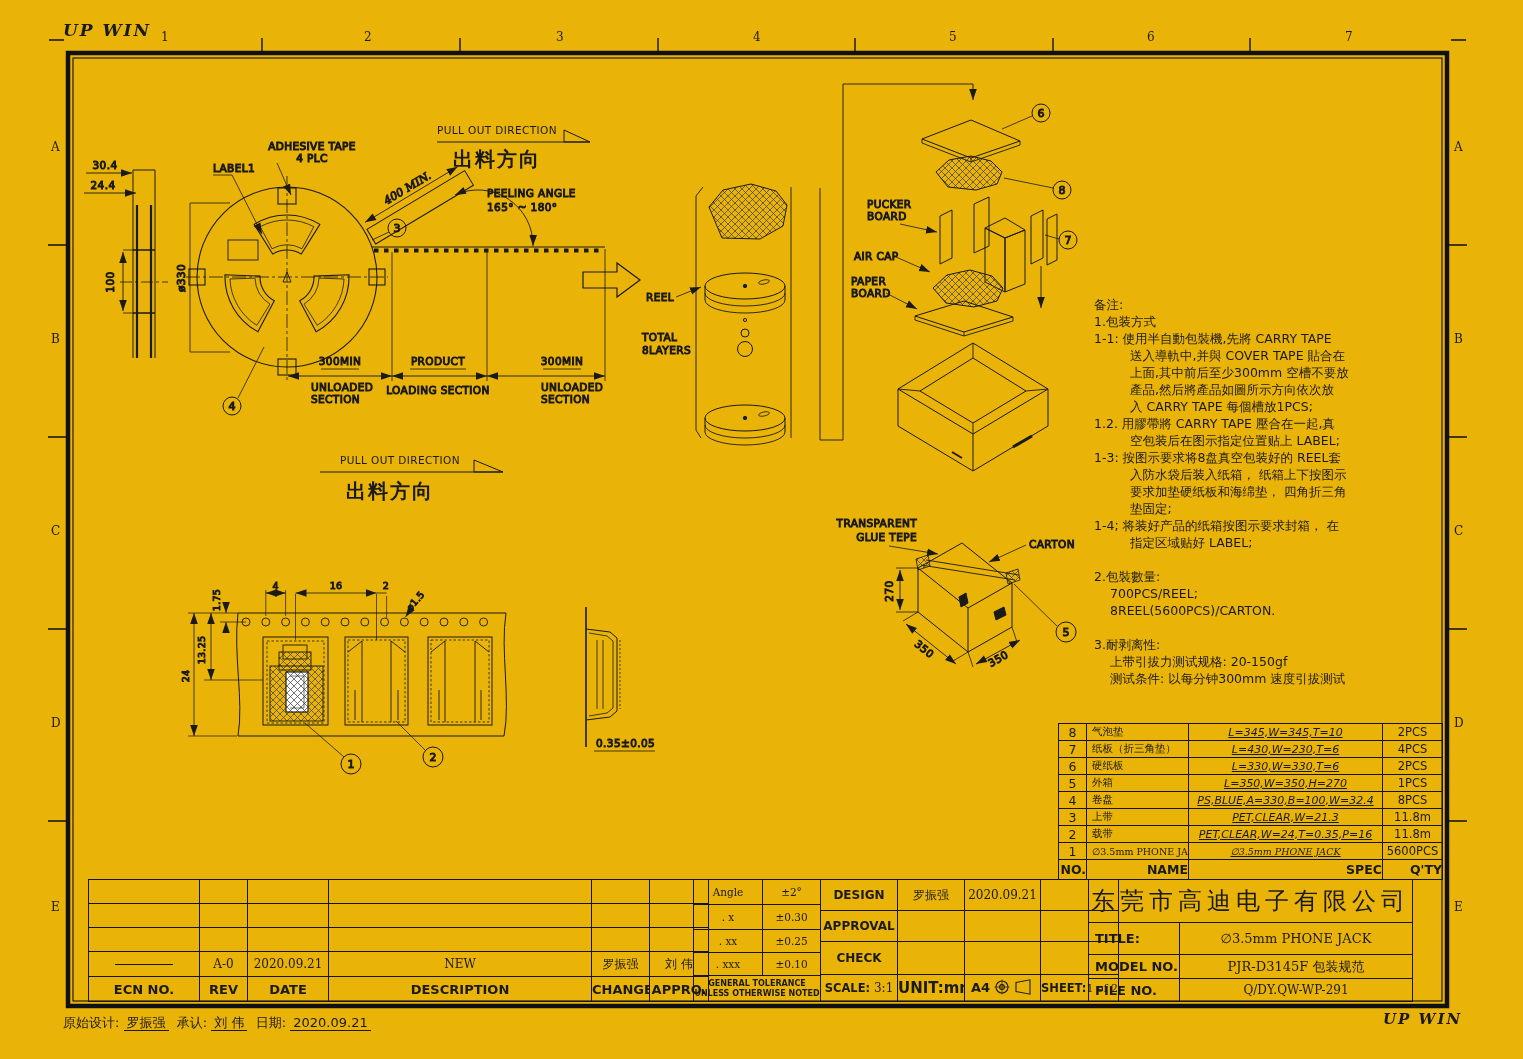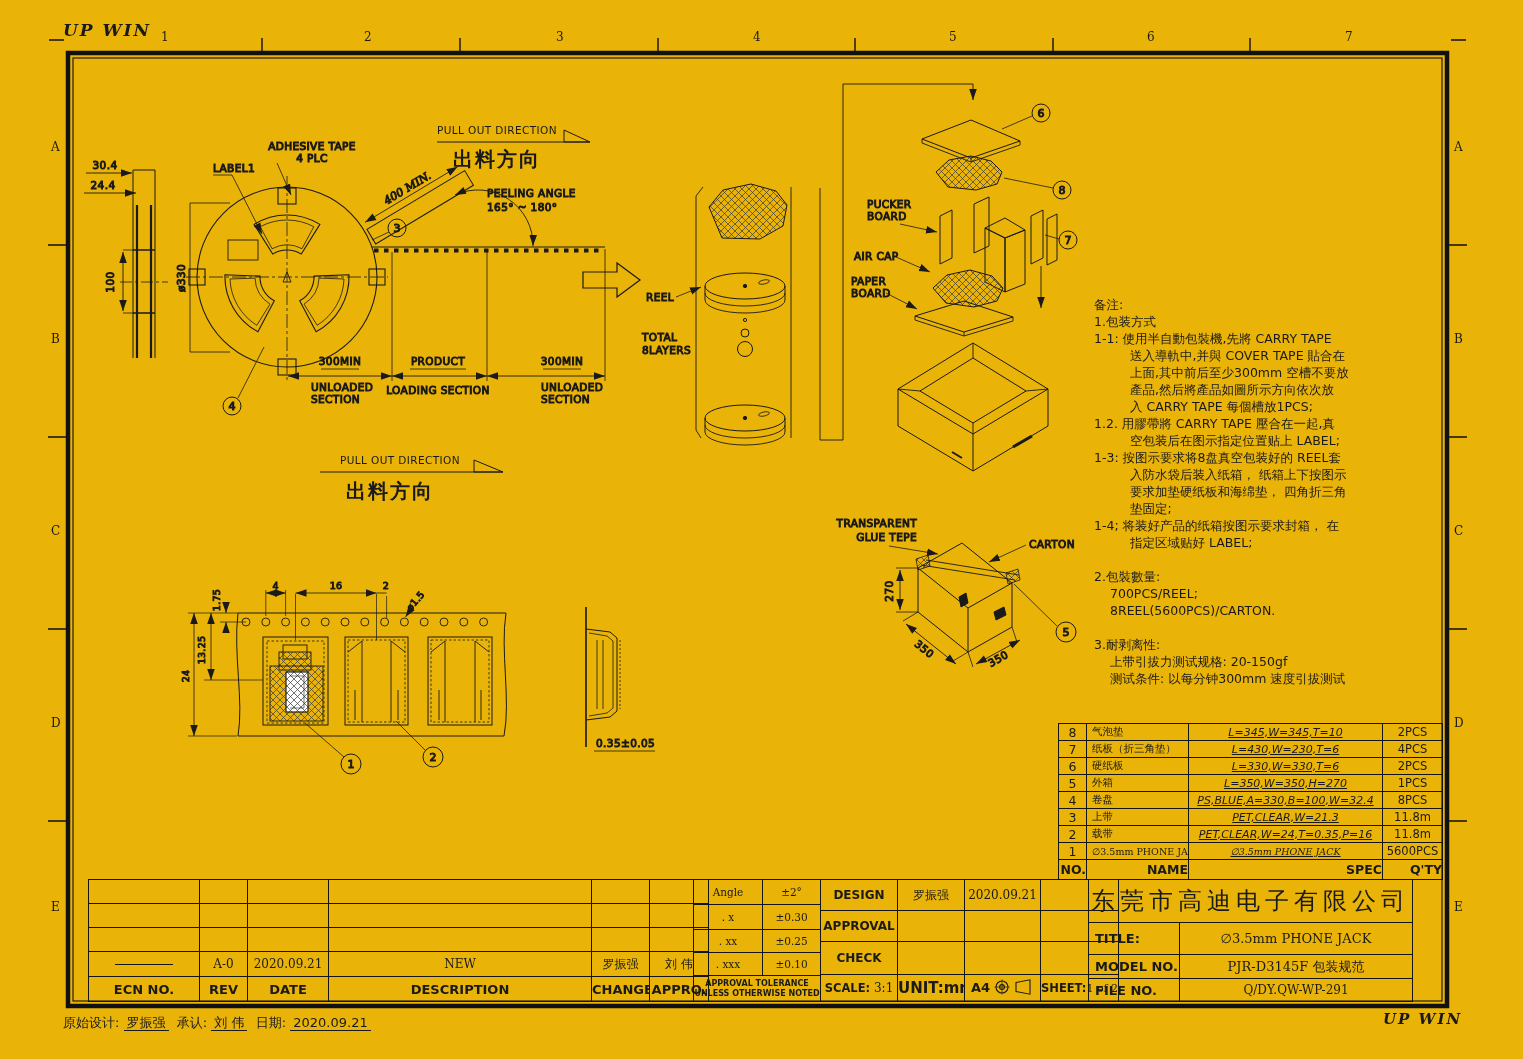--- a/index.html
+++ b/index.html
@@ -549,21 +549,21 @@
         <tr style="height: 23px; margin-top: 47px;">
           <td>. xx</td>
           <td>±0.25</td>
         </tr>
         <tr style="height: 23px;">
           <td>. xxx</td>
           <td>±0.10</td>
         </tr>
         <tr style="height: 26px;">
           <td class="tolnote" colspan="2">
-            <div>APPROVAL TOLERANCE</div>
+            <div>GENERAL TOLERANCE</div>
             <div>UNLESS OTHERWISE NOTED</div>
           </td>
         </tr>
       </tbody>
   </table>
 
   <table class="blk" id="appr-table">
     <colgroup>
         <col style="width:77px">
         <col style="width:67px">

